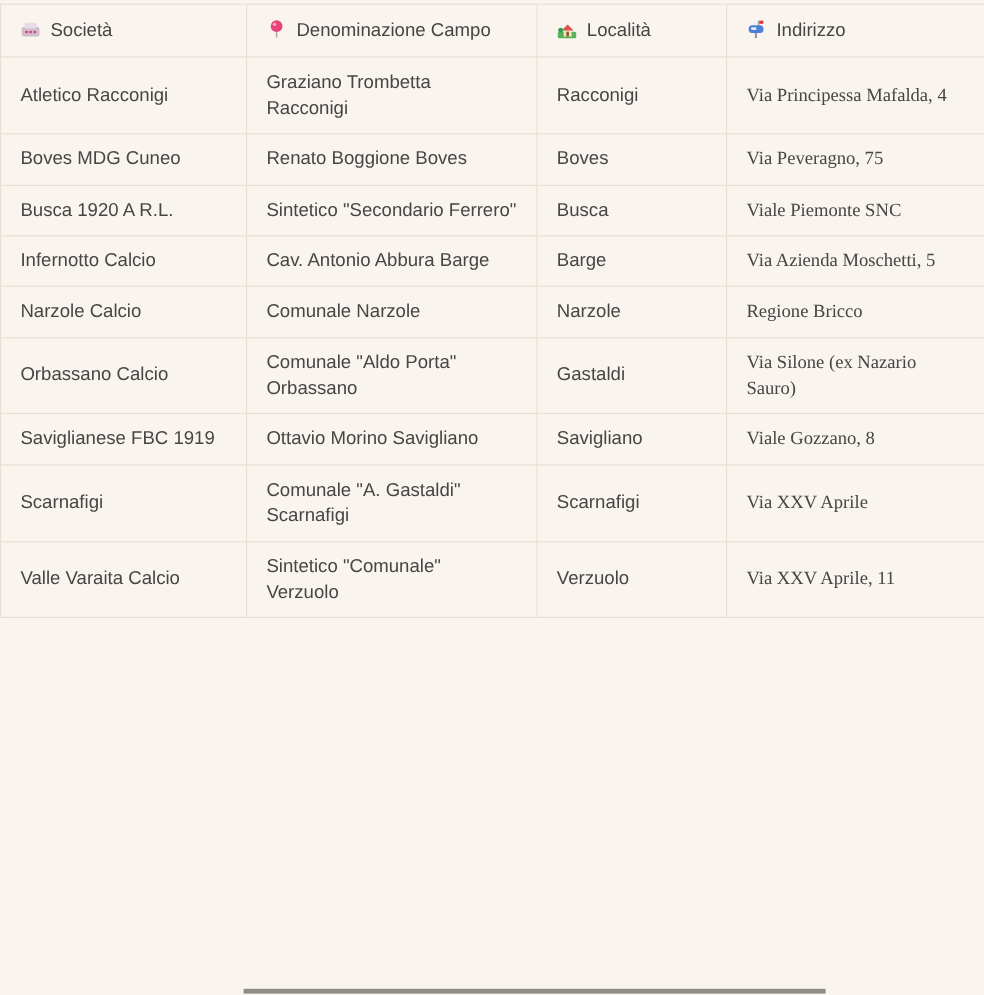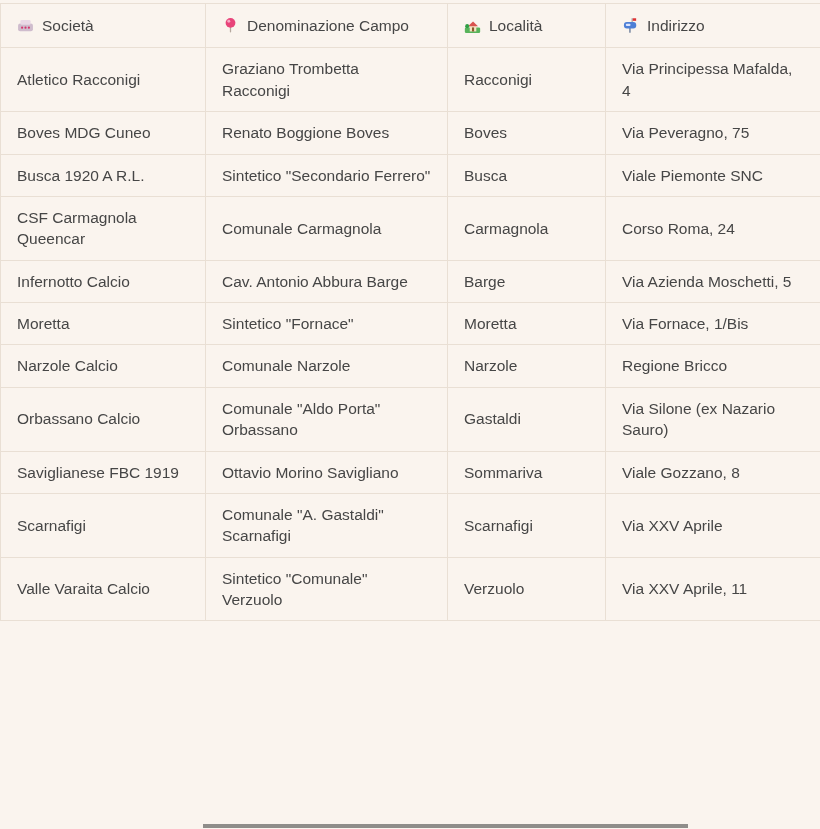--- a/index.html
+++ b/index.html
@@ -43,20 +43,21 @@
   th {
     padding: 11px 16px;
     white-space: nowrap;
     overflow: hidden;
   }
   td {
     padding: 10px 16px;
   }
   td:last-child {
     padding-right: 26px;
+    font-family: Liberation Serif, serif;
   }
   .hicon {
     display: inline-block;
     width: 17px;
     height: 17px;
     vertical-align: -3px;
     margin-right: 8px;
   }
   .hicon svg { width: 17px; height: 17px; display: block; }
   .bottom-bar {
@@ -123,53 +124,41 @@
             <td>Boves</td>
             <td>Via Peveragno, 75</td>
           </tr>
           <tr>
             <td>Busca 1920 A R.L.</td>
             <td>Sintetico "Secondario Ferrero"</td>
             <td>Busca</td>
             <td>Viale Piemonte SNC</td>
           </tr>
           <tr>
-            <td>CSF Carmagnola Queencar</td>
-            <td>Comunale Carmagnola</td>
-            <td>Carmagnola</td>
-            <td>Corso Roma, 24</td>
-          </tr>
-          <tr>
             <td>Infernotto Calcio</td>
             <td>Cav. Antonio Abbura Barge</td>
             <td>Barge</td>
             <td>Via Azienda Moschetti, 5</td>
-          </tr>
-          <tr>
-            <td>Moretta</td>
-            <td>Sintetico "Fornace"</td>
-            <td>Moretta</td>
-            <td>Via Fornace, 1/Bis</td>
           </tr>
           <tr>
             <td>Narzole Calcio</td>
             <td>Comunale Narzole</td>
             <td>Narzole</td>
             <td>Regione Bricco</td>
           </tr>
           <tr>
             <td>Orbassano Calcio</td>
             <td>Comunale "Aldo Porta" Orbassano</td>
             <td>Gastaldi</td>
             <td>Via Silone (ex Nazario Sauro)</td>
           </tr>
           <tr>
             <td>Saviglianese FBC 1919</td>
             <td>Ottavio Morino Savigliano</td>
-            <td>Sommariva</td>
+            <td>Savigliano</td>
             <td>Viale Gozzano, 8</td>
           </tr>
           <tr>
             <td>Scarnafigi</td>
             <td>Comunale "A. Gastaldi" Scarnafigi</td>
             <td>Scarnafigi</td>
             <td>Via XXV Aprile</td>
           </tr>
           <tr>
             <td>Valle Varaita Calcio</td>

